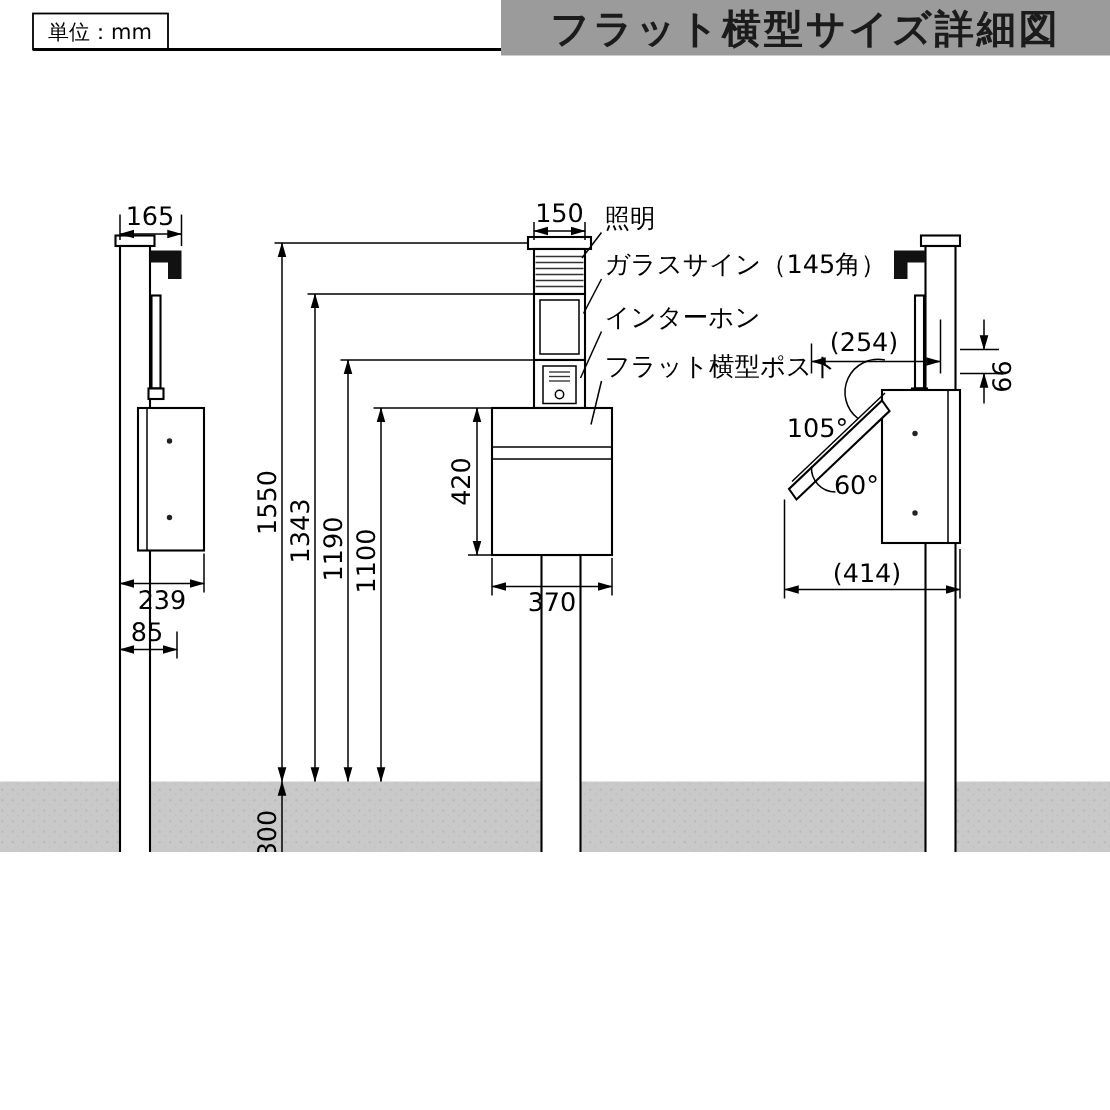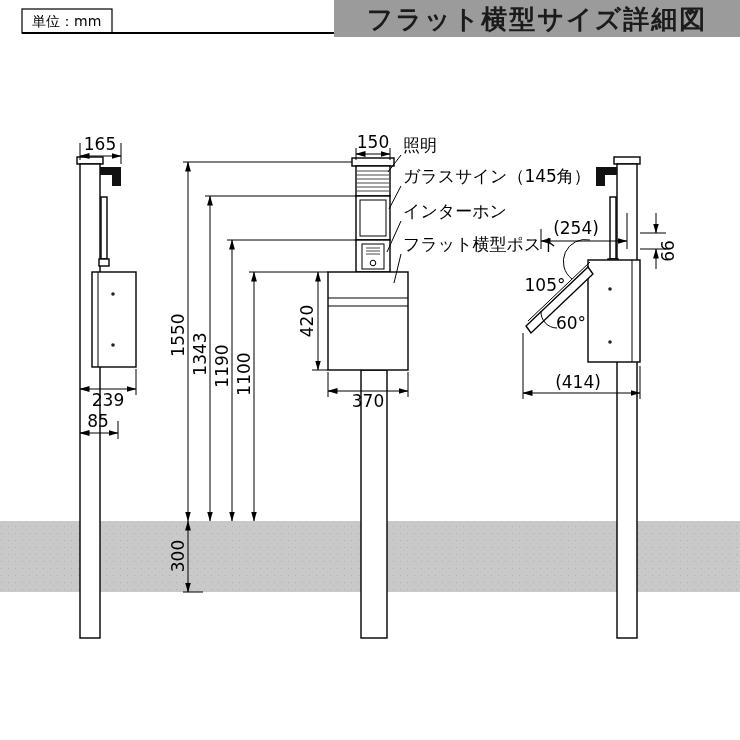--- a/index.html
+++ b/index.html
@@ -1,16 +1,16 @@
 <!DOCTYPE html>
 <html><head>
 <meta charset="utf-8">
 <style>
   html,body{margin:0;padding:0;background:#ffffff;}
-  .page{position:relative;width:740px;height:740px;background:#ffffff;
+  .page{position:relative;width:740px;height:568px;background:#ffffff;
         font-family:"DejaVu Sans","Liberation Sans",sans-serif;overflow:hidden;}
   svg{display:block;}
   svg text{fill:#000;font-size:17px;font-family:"DejaVu Sans","Liberation Sans",sans-serif;}
   .t-title{font-size:26px;font-weight:bold;fill:#1b1b1b;letter-spacing:2px;}
   .t-unit{font-size:14px;}
   .thin{stroke:#000;stroke-width:1;fill:none;}
   .hair{stroke:#333;stroke-width:0.9;fill:none;}
   .rule{stroke:#000;stroke-width:2;fill:none;}
   .part{fill:#ffffff;stroke:#000;stroke-width:1.4;}
   .dark{fill:#111;stroke:none;}

